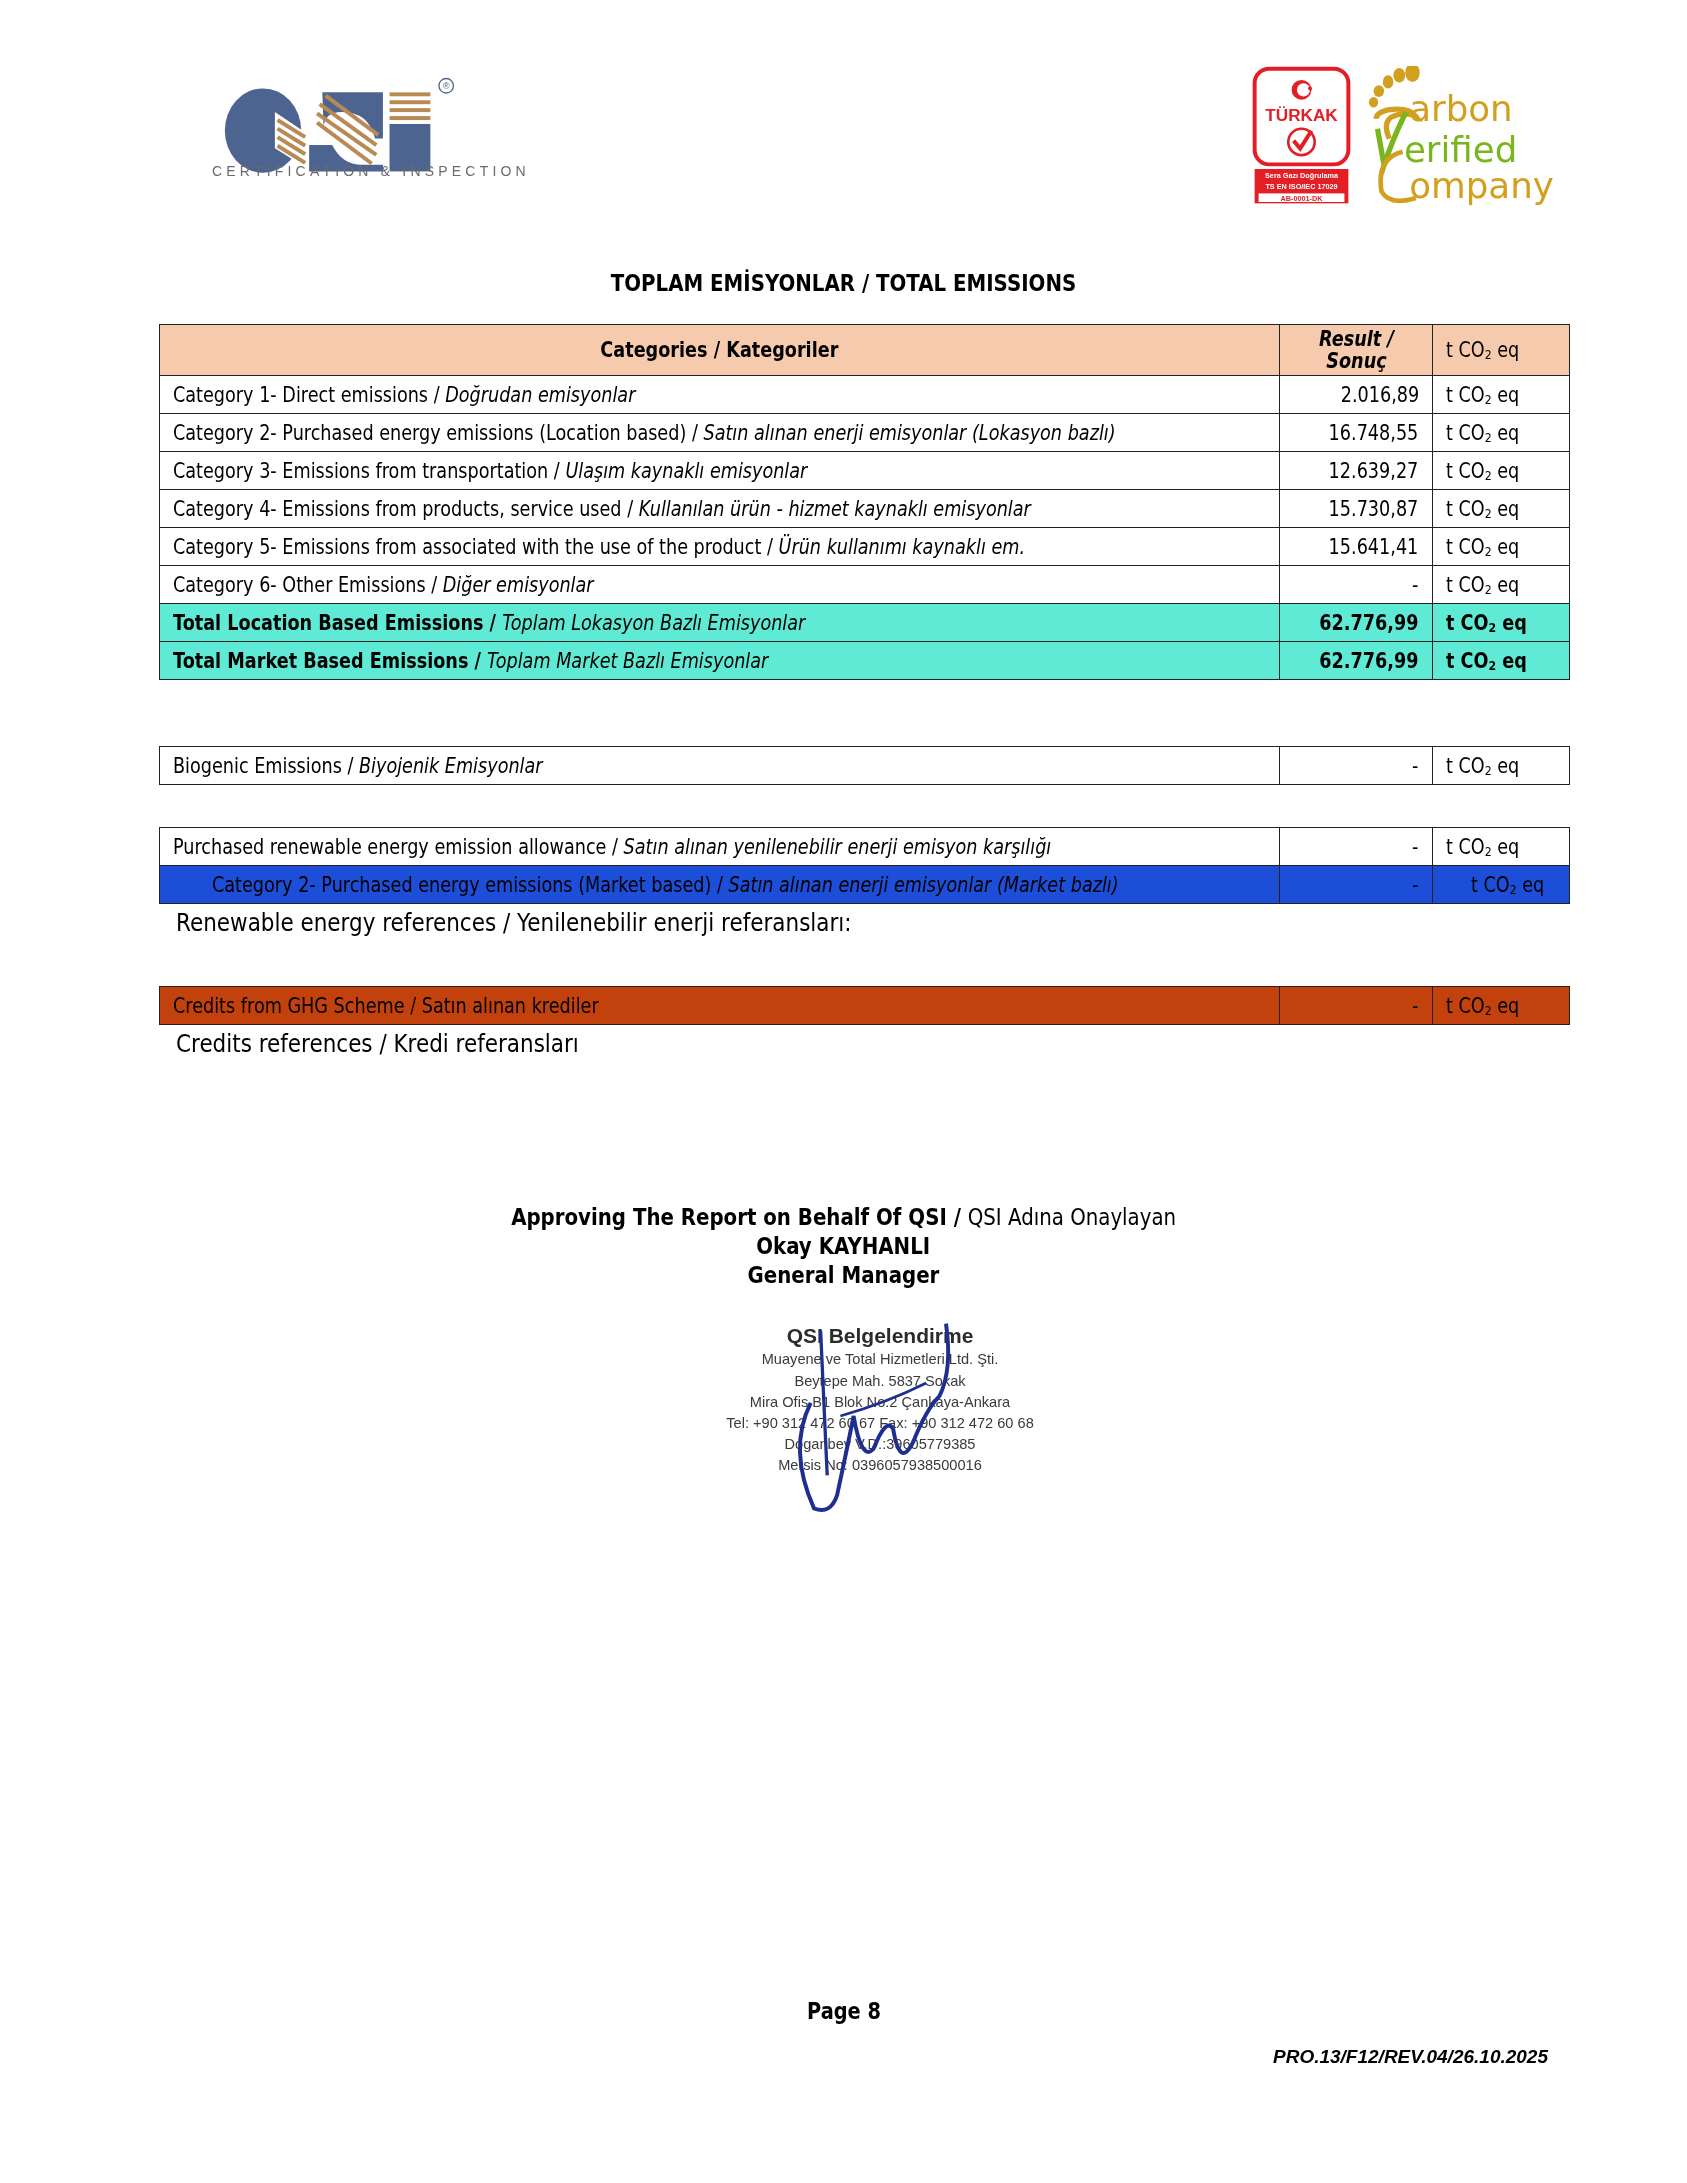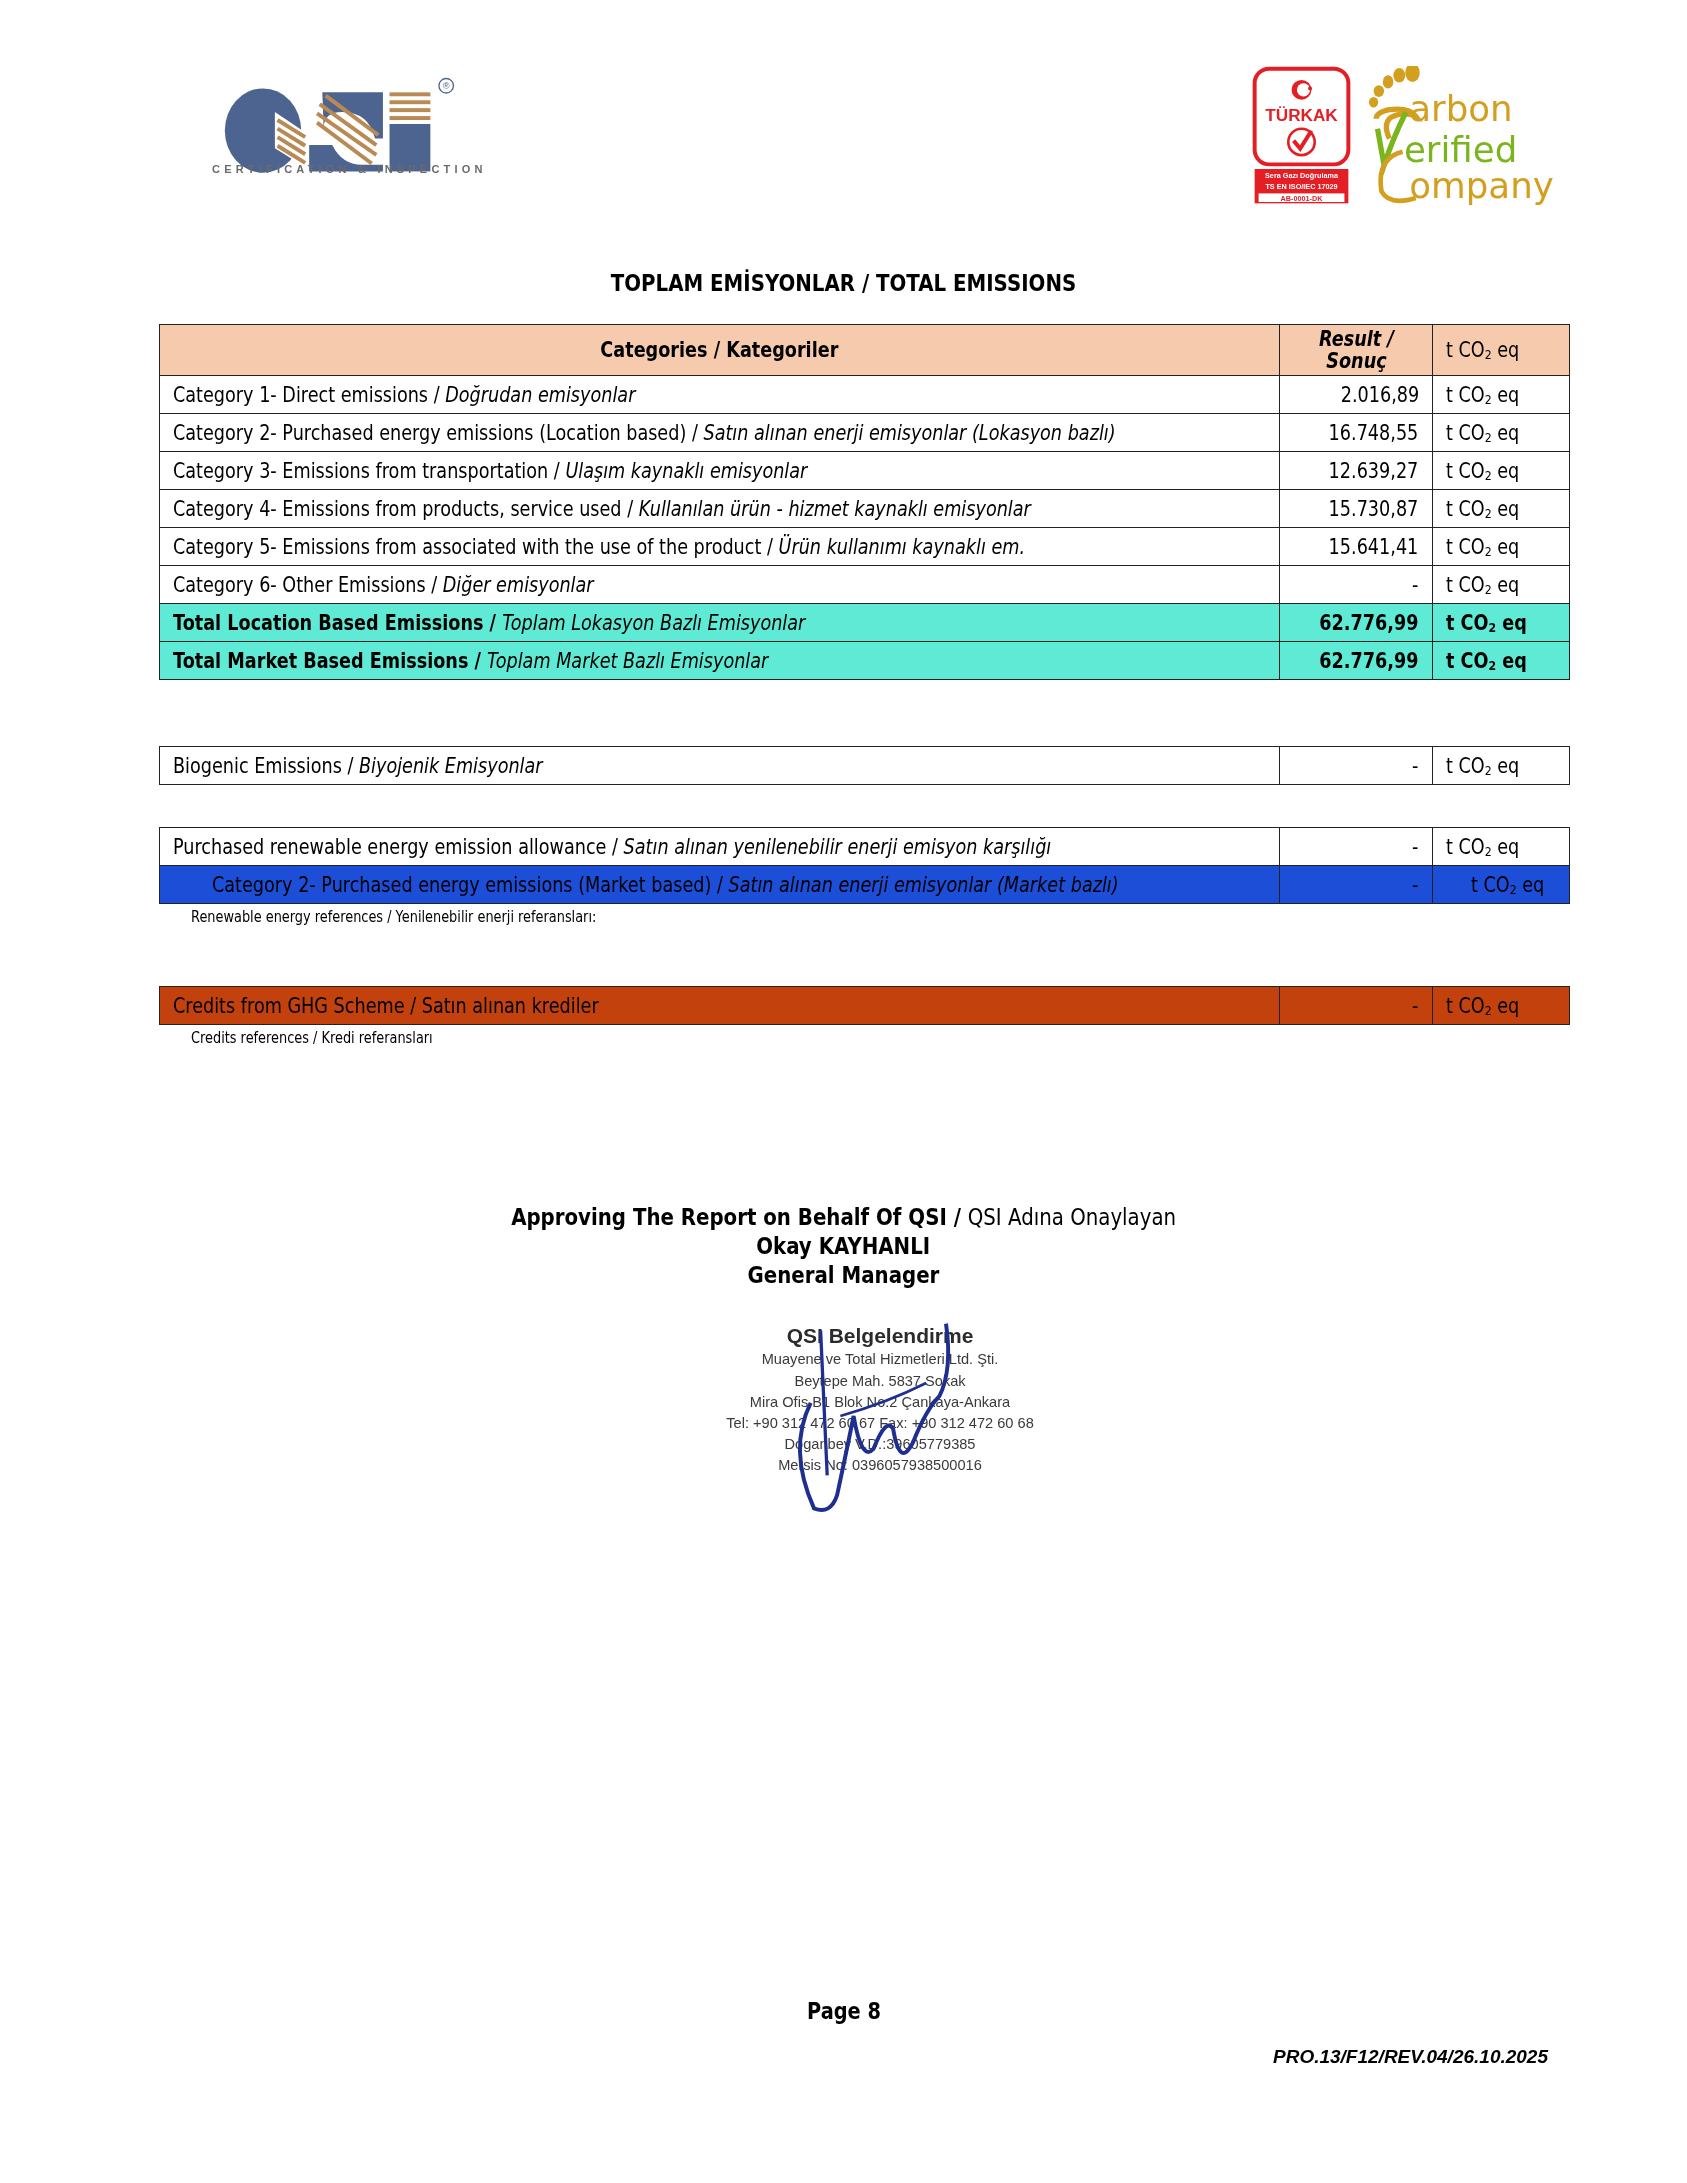--- a/index.html
+++ b/index.html
@@ -2,21 +2,21 @@
 <html style="font-size:10.6px"><head>
 <meta charset="utf-8">
 <style>
   html, body { margin:0; padding:0; background:#ffffff; }
   body { width:1687px; height:2183px; position:relative; overflow:hidden;
          font-family:"DejaVu Sans", sans-serif; color:#000; }
   .abs { position:absolute; }
 
   
   #qsi-logo { left:210px; top:66px; width:251px; height:112px; }
-  #qsi-tagline { left:212px; top:163px; width:212px; font-size:11px; letter-spacing:4.2px; color:#6a6a6a; font-family:"Liberation Sans", sans-serif; white-space:nowrap;font-weight:bold; }
+  #qsi-tagline { left:212px; top:163px; width:212px; font-size:14px; letter-spacing:4.2px; color:#6a6a6a; font-family:"Liberation Sans", sans-serif; white-space:nowrap; }
   #turkak { left:1252px; top:66px; width:99px; height:140px; }
   #carbon { left:1363px; top:66px; width:198px; height:140px; }
 
   
   #doc-title { left:0; width:1687px; top:270px; text-align:center; font-weight:bold; font-size:23px; letter-spacing:0px; font-family:"DejaVu Sans", sans-serif; transform:scaleX(0.86); transform-origin:center; }
 
   
   table.t { position:absolute; left:159px; width:1411px; border-collapse:collapse; table-layout:fixed; font-size:20.5px; }
   table.t td { border:1.7px solid #222; height:37px; padding:0 13.2px; white-space:nowrap; overflow:hidden; }
   table.t col.c1 { width:1120px; }
@@ -29,21 +29,21 @@
   .it { font-style:italic; }
   .b { font-weight:bold; }
   tr.hdr td { background:#f6caac; height:50px; }
   tr.hdr td.hc { text-align:center; font-weight:bold; }
   tr.hdr td.hr { text-align:center; font-weight:bold; font-style:italic; line-height:22.5px; }
   tr.green td { background:#5eead4; }
   tr.yellow td { background:#1d4ed8;text-align:right; }
   tr.blue td { background:#c2410c; }
   sub { font-size:0.62em; vertical-align:-0.18em; line-height:0; }
 
-  .note { position:absolute; left:191px; font-size:15px; white-space:nowrap; }
+  .note { position:absolute; left:176px; font-size:25px; white-space:nowrap; }
 
   
   .appr { position:absolute; left:0; width:1687px; text-align:center; font-size:23px; line-height:29px; }
   .appr .inner { display:inline-block; transform:scaleX(0.86); }
 
   
   #stamp { left:688px; top:1317px; width:384px; height:198px; }
   .stamp-line { position:absolute; left:0; width:384px; text-align:center; font-family:"Liberation Sans", sans-serif; color:#3a3a3a; font-size:14.6px; white-space:nowrap; }
 
   #page-num { left:0; width:1687px; top:1998px; text-align:center; font-size:22.5px; font-weight:bold; }

